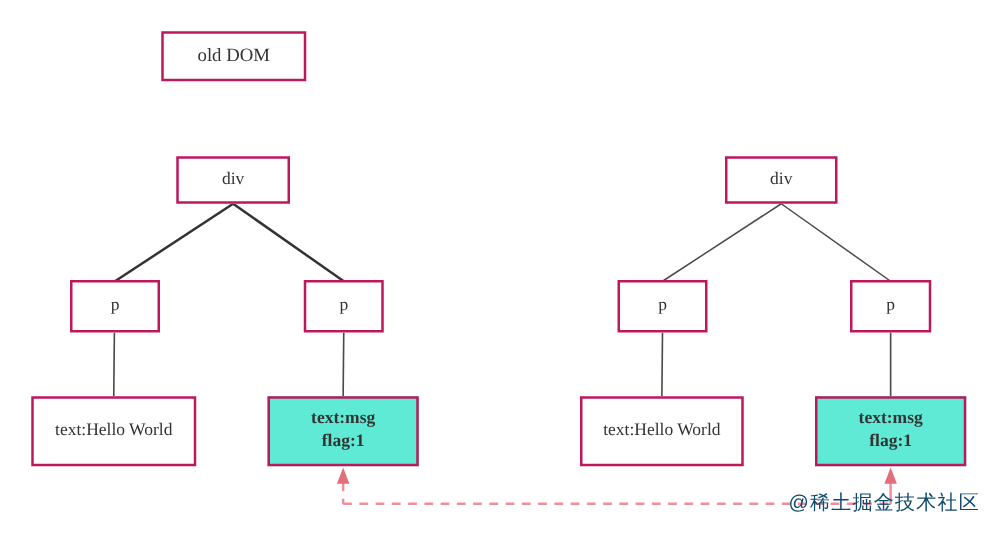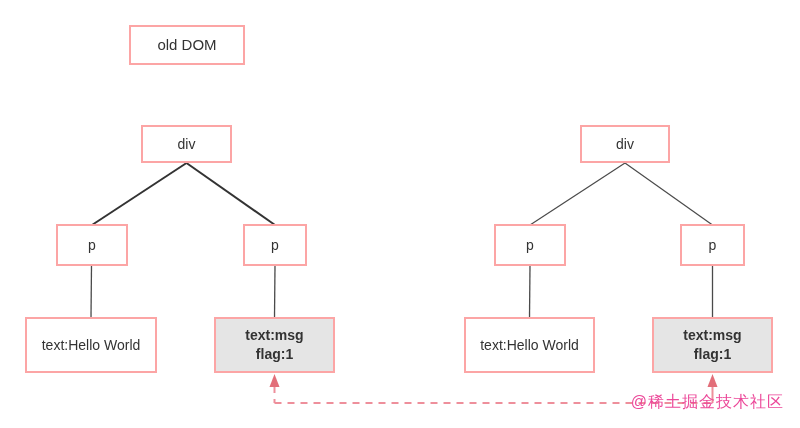--- a/index.html
+++ b/index.html
@@ -13,42 +13,43 @@
   }
   .edges-svg {
     position: absolute;
     left: 0; top: 0;
     width: 800px; height: 428px;
     pointer-events: none;
   }
   .box {
     position: absolute;
     box-sizing: border-box;
-    border: 2px solid #fca5a5;
+    border: 2px solid #be185d;
     background: #ffffff;
     color: #333333;
     display: flex;
     align-items: center;
     justify-content: center;
     font-size: 14px;
     line-height: 1.35;
     text-align: center;
+    font-family: Liberation Serif, serif;
   }
   .title-box { font-size: 15px; }
   .pink {
-    background: #e5e5e5;
+    background: #5eead4;
     font-weight: bold;
     flex-direction: column;
   }
   .watermark {
     position: absolute;
     right: 16px;
     top: 392px;
     font-size: 16px;
-    color: #ec4899;
+    color: #0c4a6e;
     letter-spacing: 1px;
     white-space: nowrap;
     text-align: center;
   }
 </style>
 </head>
 <body>
 
 <div class="canvas">
 

